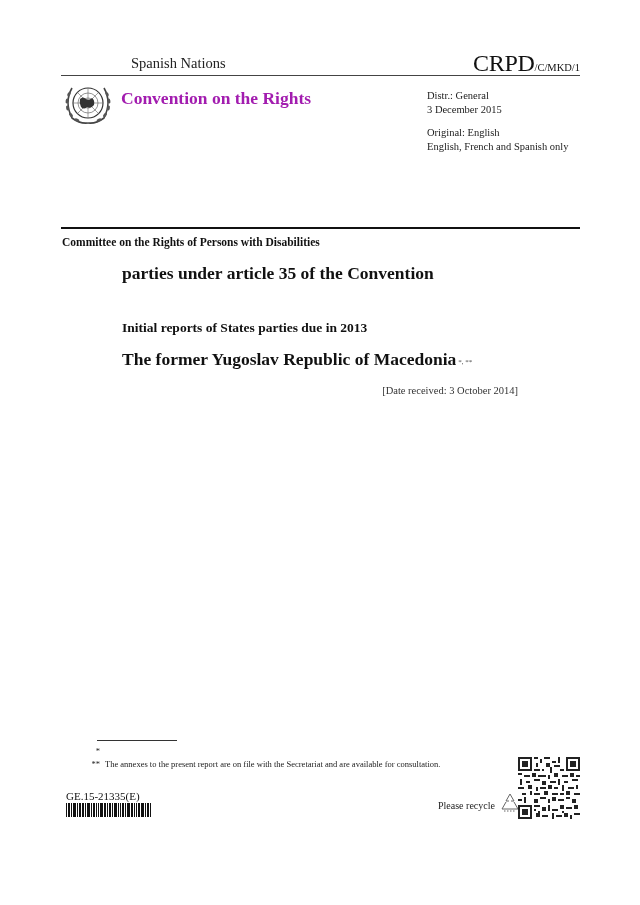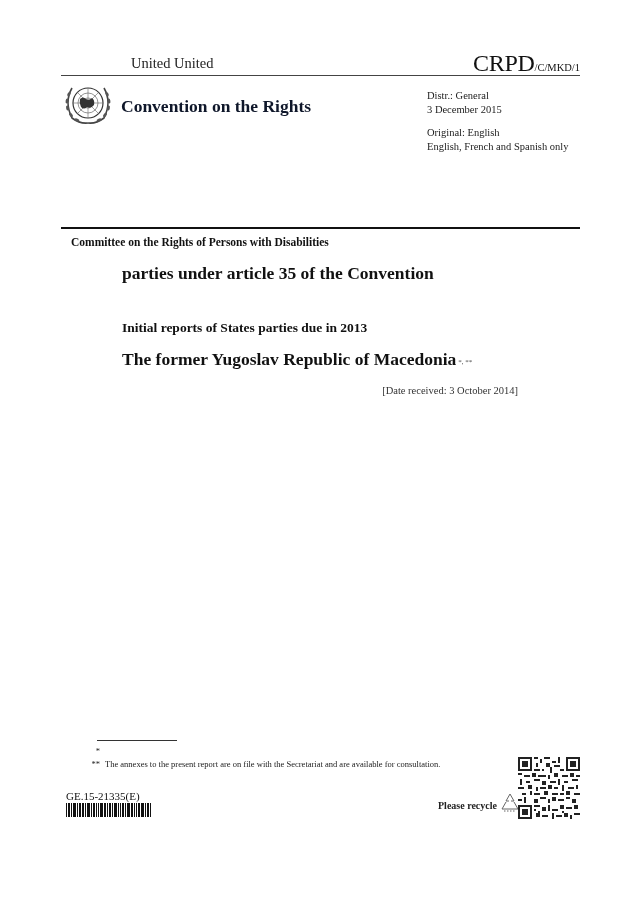--- a/index.html
+++ b/index.html
@@ -37,45 +37,44 @@
     .top-rule {
       left: 61px; top: 75px;
       width: 519px; height: 1px;
       background: #444;
     }
     .logo {
       left: 62px; top: 82px;
       width: 52px; height: 44px;
     }
     .body-title {
-      left: 121px; top: 96px;
+      left: 121px; top: 88px;
       font-size: 17.5px;
       font-weight: bold;
       line-height: 20px;
-      color: #0f172a;
+      color: #a21caf;
     }
     .distr {
       left: 427px; top: 89px;
       font-size: 10.5px;
       line-height: 13.5px;
       color: #222;
     }
     .distr .gap { height: 10px; }
 
     .thick-rule {
       left: 61px; top: 227px;
       width: 519px; height: 2px;
       background: #111;
     }
     .committee {
       left: 62px; top: 236px;
       font-size: 11.5px;
       font-weight: bold;
       color: #111;
-      margin-left: 9px;
     }
 
     .main-title {
       left: 122px; top: 264px;
       font-size: 17.5px;
       font-weight: bold;
       line-height: 19.5px;
       color: #111;
     }
     .subtitle {
@@ -140,36 +139,36 @@
     }
     .barcode span {
       display: block;
       background: #111;
       margin-right: 1px;
     }
 
     .recycle-label {
       left: 438px; top: 800px;
       font-size: 10px;
-      font-weight: bold;
+      font-weight: normal;
       color: #222;
     }
     .recycle-icon {
       left: 498px; top: 791px;
       width: 24px; height: 24px;
     }
     .qr {
       left: 518px; top: 757px;
       width: 62px; height: 62px;
     }
   </style>
 </head>
 <body>
 
-<div class="abs un-label">United United</div>
+<div class="abs un-label">Spanish Nations</div>
 
 <div class="abs symbol"><span>CRPD</span><span class="sub">/C/MKD/1</span></div>
 
 <div class="abs top-rule"></div>
 
 <div class="abs logo">
   <svg width="52" height="44" viewBox="0 0 52 44">
 
     <g fill="none" stroke="#444" stroke-width="1.6">
       <path d="M10 6 Q2 20 10 36 Q18 42 26 41"></path>

